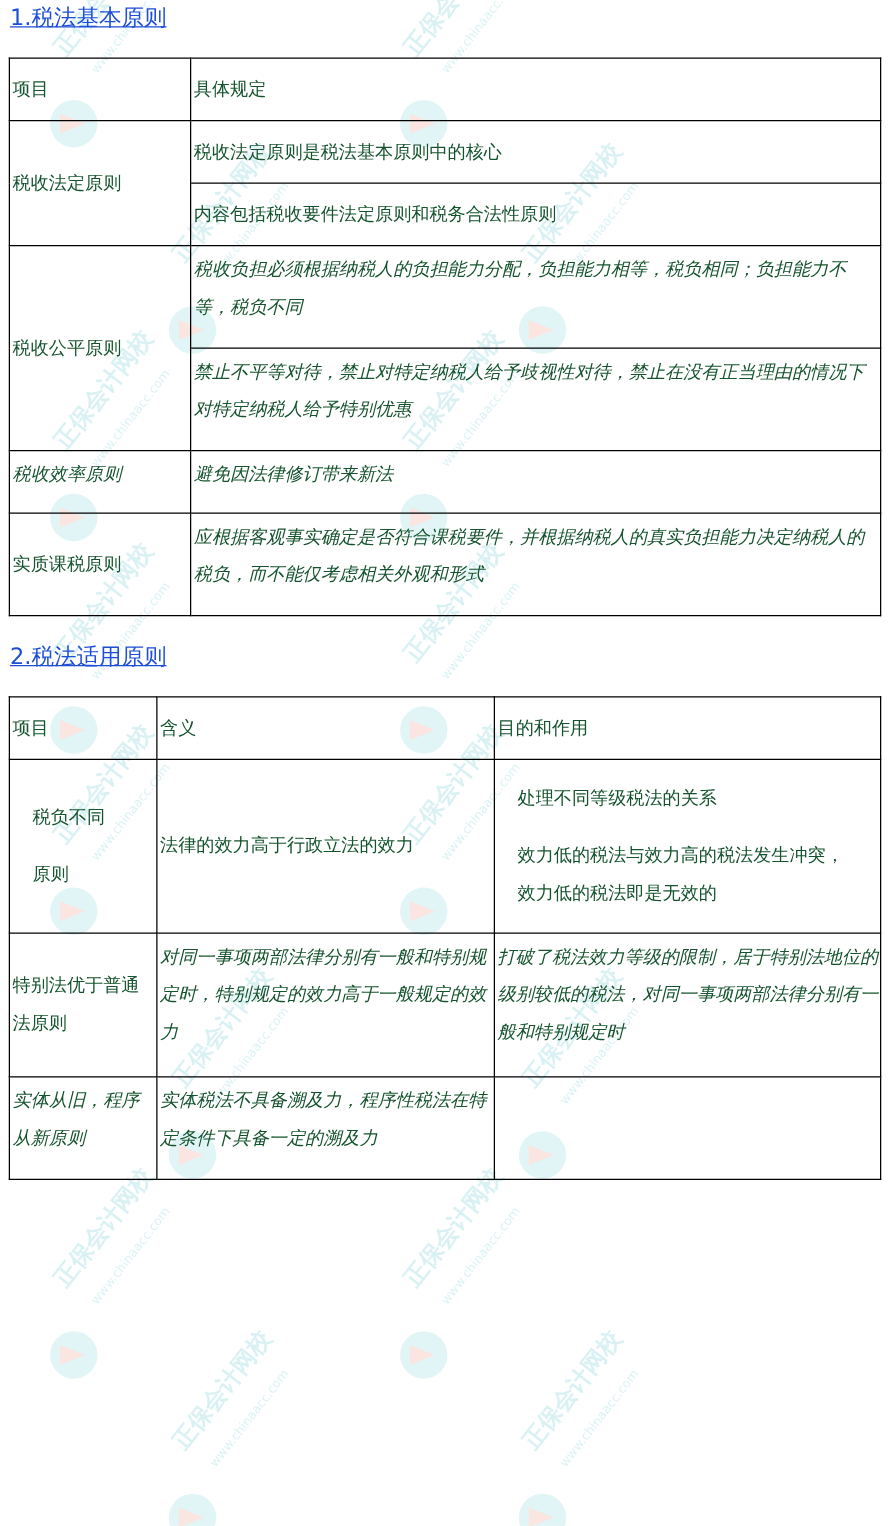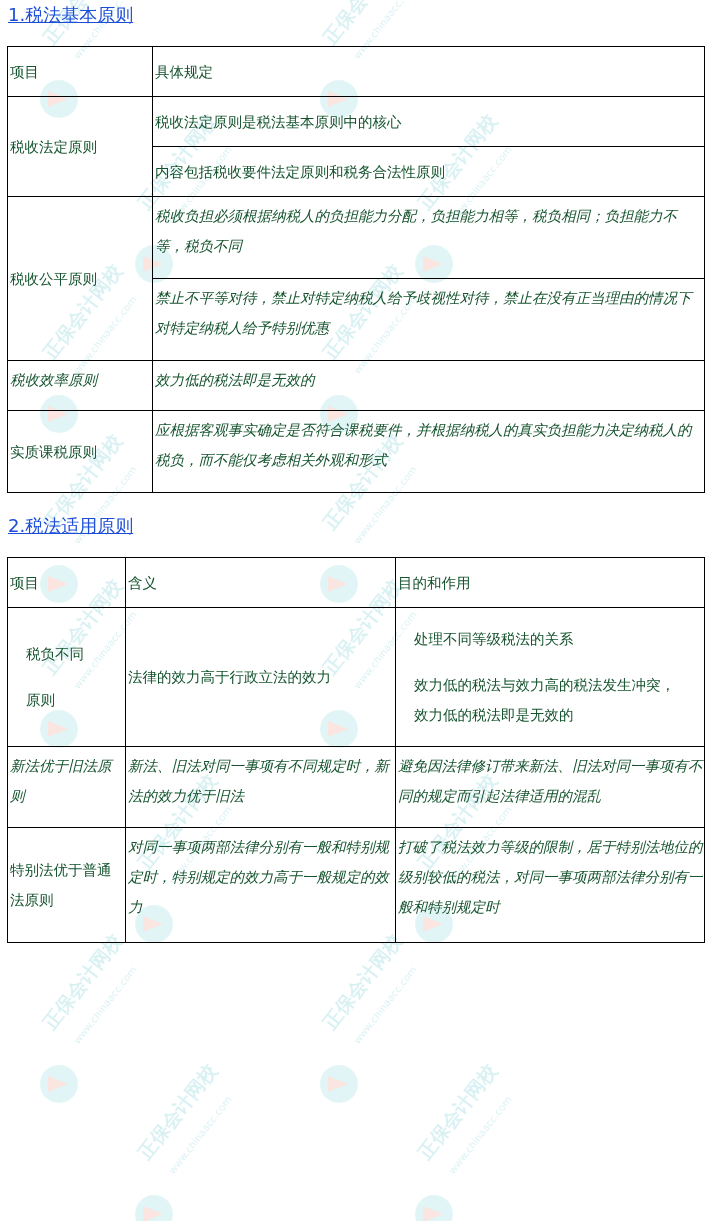--- a/index.html
+++ b/index.html
@@ -164,21 +164,21 @@
   </tr>
   <tr style="height:82px">
     <td rowspan="2">税收公平原则</td>
     <td class="top">税收负担必须根据纳税人的负担能力分配，负担能力相等，税负相同；负担能力不等，税负不同</td>
   </tr>
   <tr style="height:82px">
     <td class="top">禁止不平等对待，禁止对特定纳税人给予歧视性对待，禁止在没有正当理由的情况下对特定纳税人给予特别优惠</td>
   </tr>
   <tr style="height:50px">
     <td class="top">税收效率原则</td>
-    <td class="top">效力低的税法即是无效的</td>
+    <td class="top">避免因法律修订带来新法</td>
   </tr>
   <tr style="height:82px">
     <td>实质课税原则</td>
     <td class="top">应根据客观事实确定是否符合课税要件，并根据纳税人的真实负担能力决定纳税人的税负，而不能仅考虑相关外观和形式</td>
   </tr>
 </tbody>
   </table>
 
 <div class="heading" style="top:516px;text-align:right;">2.税法适用原则</div>
 
@@ -198,24 +198,24 @@
     <td>
       <p class="para">税负不同</p>
       <p class="para">原则</p>
     </td>
     <td>法律的效力高于行政立法的效力</td>
     <td>
       <p class="para">处理不同等级税法的关系</p>
       <p class="para">效力低的税法与效力高的税法发生冲突，效力低的税法即是无效的</p>
     </td>
   </tr>
-  <tr style="height:81px">
-    <td class="top">新法优于旧法原则</td>
-    <td class="top">新法、旧法对同一事项有不同规定时，新法的效力优于旧法</td>
-    <td class="top">避免因法律修订带来新法、旧法对同一事项有不同的规定而引起法律适用的混乱</td>
-  </tr>
   <tr style="height:115px">
     <td>特别法优于普通法原则</td>
     <td class="top">对同一事项两部法律分别有一般和特别规定时，特别规定的效力高于一般规定的效力</td>
     <td class="top">打破了税法效力等级的限制，居于特别法地位的级别较低的税法，对同一事项两部法律分别有一般和特别规定时</td>
   </tr>
+  <tr style="height:82px">
+    <td class="top">实体从旧，程序从新原则</td>
+    <td class="top">实体税法不具备溯及力，程序性税法在特定条件下具备一定的溯及力</td>
+    <td></td>
+  </tr>
 </tbody>
   </table>
 
 </body></html>

